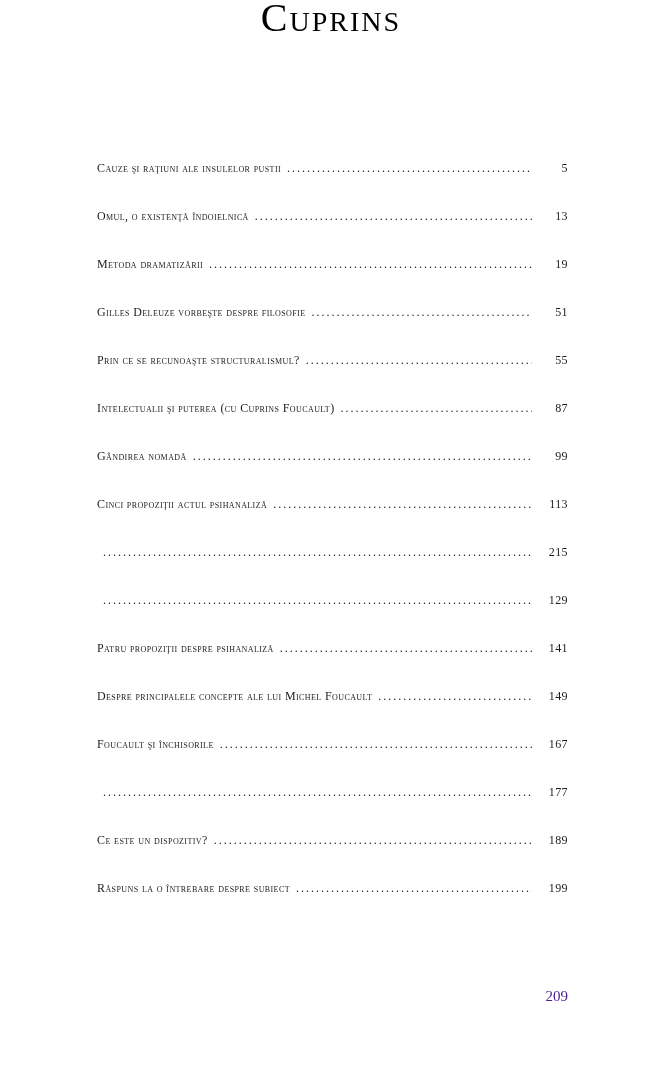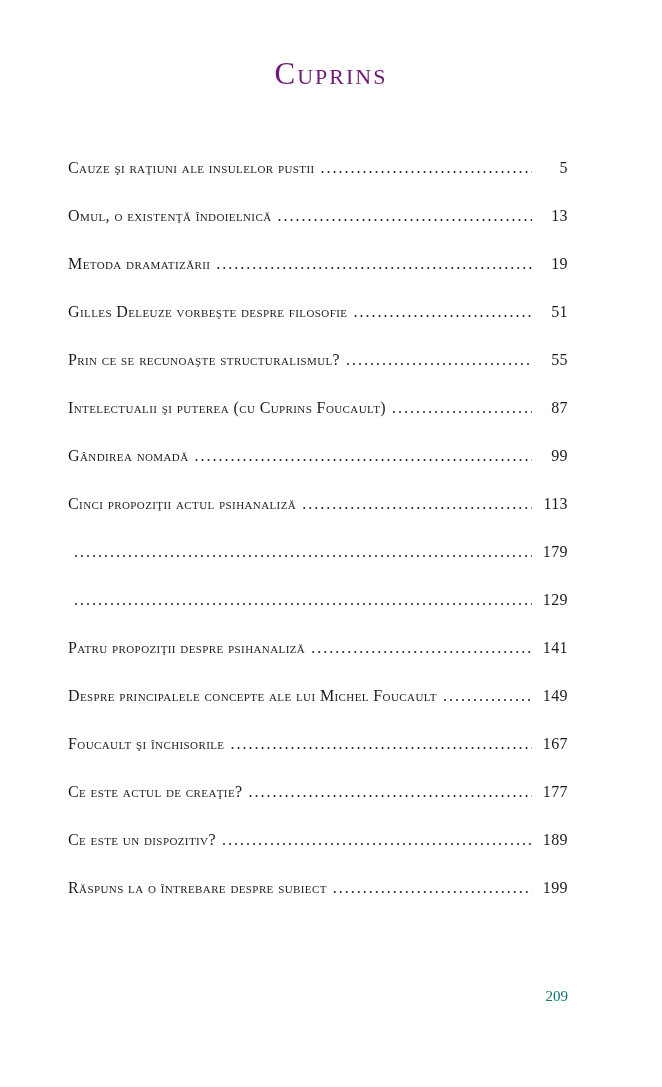--- a/index.html
+++ b/index.html
@@ -11,45 +11,45 @@
     position: relative;
     width: 662px;
     height: 1087px;
     background: #ffffff;
     color: #1c1c1c;
     font-family: "Liberation Serif", "DejaVu Serif", serif;
     overflow: hidden;
     box-sizing: border-box;
   }
   .page-title {
-    padding-top: 56px;
     text-align: center;
     font-variant: small-caps;
-    font-size: 31px;
+    font-size: 40px;
     line-height: 36px;
     letter-spacing: 2px;
     font-weight: 400;
-    color: #701a75;
+    color: #000000;
     margin: 0 0 0 0;
   }
   .toc {
     position: absolute;
     left: 68px;
     top: 158px;
     width: 500px;
   }
   .toc-row {
     display: flex;
     align-items: flex-start;
     font-variant: small-caps;
-    font-size: 16px;
+    font-size: 12px;
     line-height: 20px;
     letter-spacing: 0.4px;
     margin-bottom: 28px;
     white-space: nowrap;
+    margin-left: 29px;
   }
   .toc-label {
     flex: 0 0 auto;
   }
   .toc-dots {
     flex: 1 1 auto;
     overflow: hidden;
     white-space: nowrap;
     margin: 0 6px 0 6px;
     min-width: 0;
@@ -64,21 +64,21 @@
     min-width: 30px;
     text-align: right;
     font-variant: normal;
   }
   .footer-page-number {
     position: absolute;
     top: 988px;
     right: 94px;
     font-size: 15px;
     font-variant: normal;
-    color: #0f766e;
+    color: #4c1d95;
   }
 </style>
 </head>
 <body>
 
 <div class="page">
 
   <h1 class="page-title">Cuprins</h1>
 
   <div class="toc">
@@ -125,21 +125,21 @@
     </div>
 
     <div class="toc-row">
       <span class="toc-label">Cinci propoziţii actul psihanaliză</span>
       <span class="toc-dots"></span>
       <span class="toc-page">113</span>
     </div>
 
     <div class="toc-row">
       <span class="toc-dots"></span>
-      <span class="toc-page">179</span>
+      <span class="toc-page">215</span>
     </div>
 
     <div class="toc-row">
       <span class="toc-dots"></span>
       <span class="toc-page">129</span>
     </div>
 
     <div class="toc-row">
       <span class="toc-label">Patru propoziţii despre psihanaliză</span>
       <span class="toc-dots"></span>
@@ -152,21 +152,20 @@
       <span class="toc-page">149</span>
     </div>
 
     <div class="toc-row">
       <span class="toc-label">Foucault şi închisorile</span>
       <span class="toc-dots"></span>
       <span class="toc-page">167</span>
     </div>
 
     <div class="toc-row">
-      <span class="toc-label">Ce este actul de creaţie?</span>
       <span class="toc-dots"></span>
       <span class="toc-page">177</span>
     </div>
 
     <div class="toc-row">
       <span class="toc-label">Ce este un dispozitiv?</span>
       <span class="toc-dots"></span>
       <span class="toc-page">189</span>
     </div>
 

